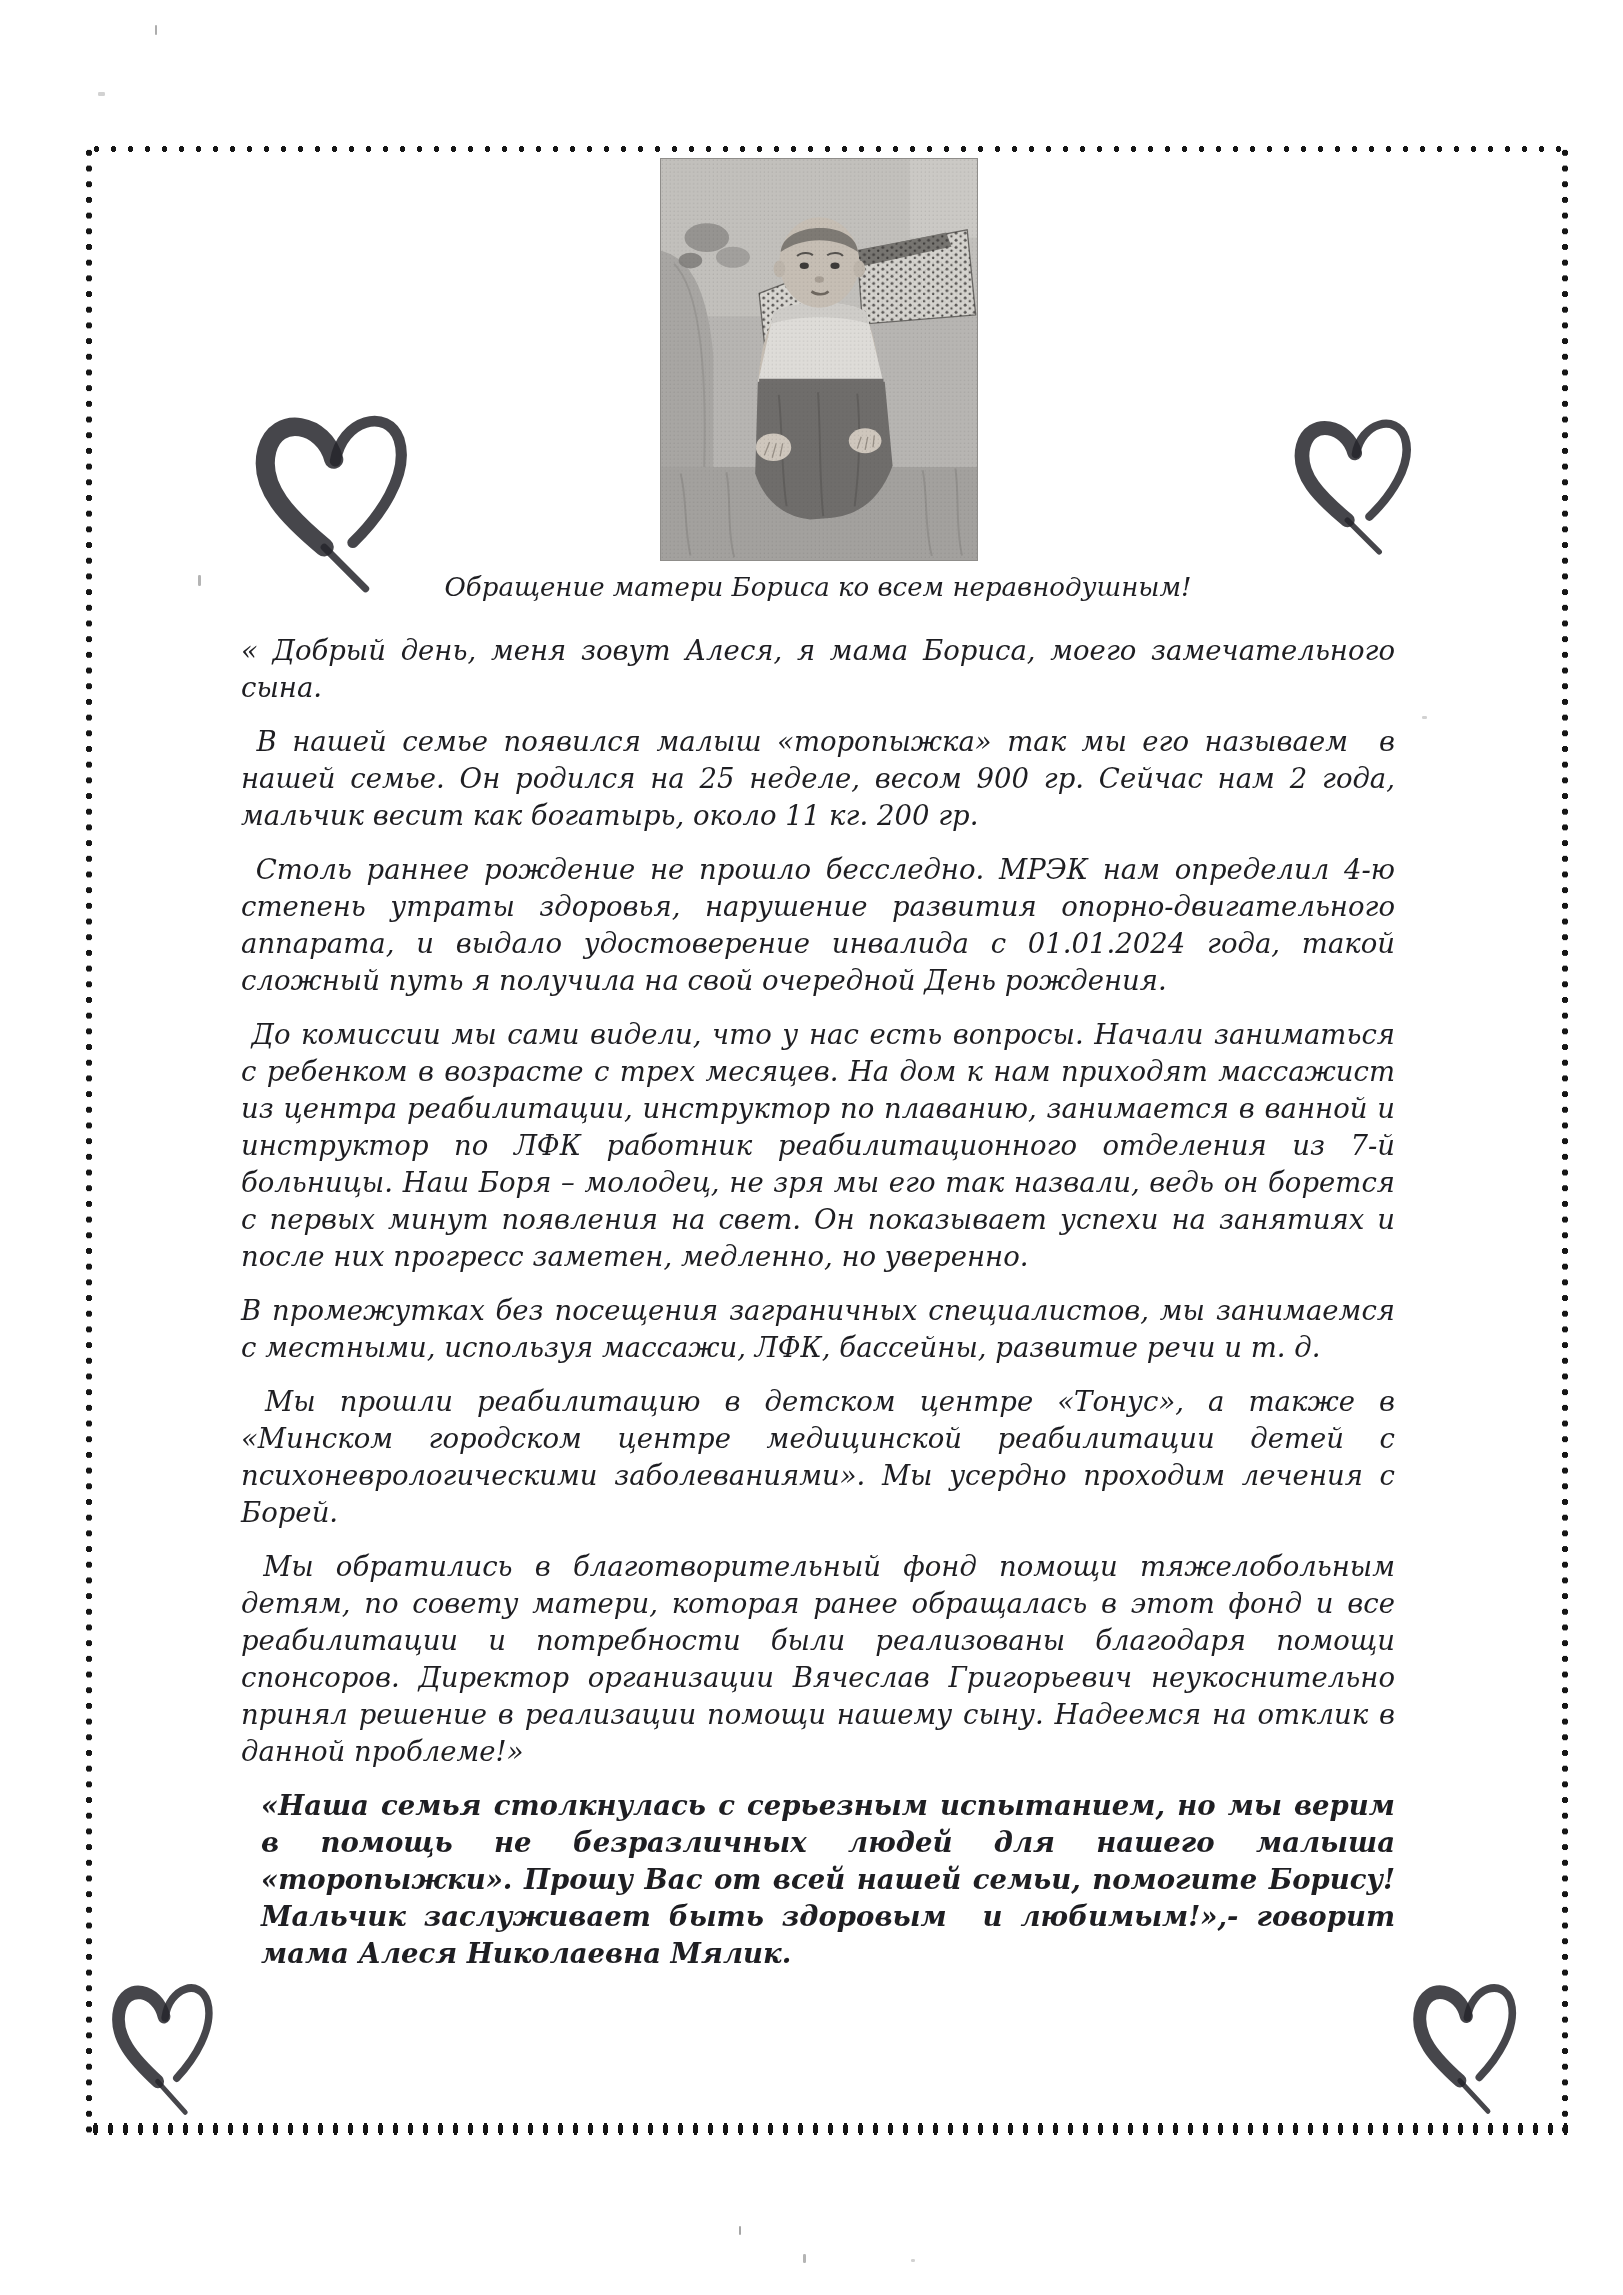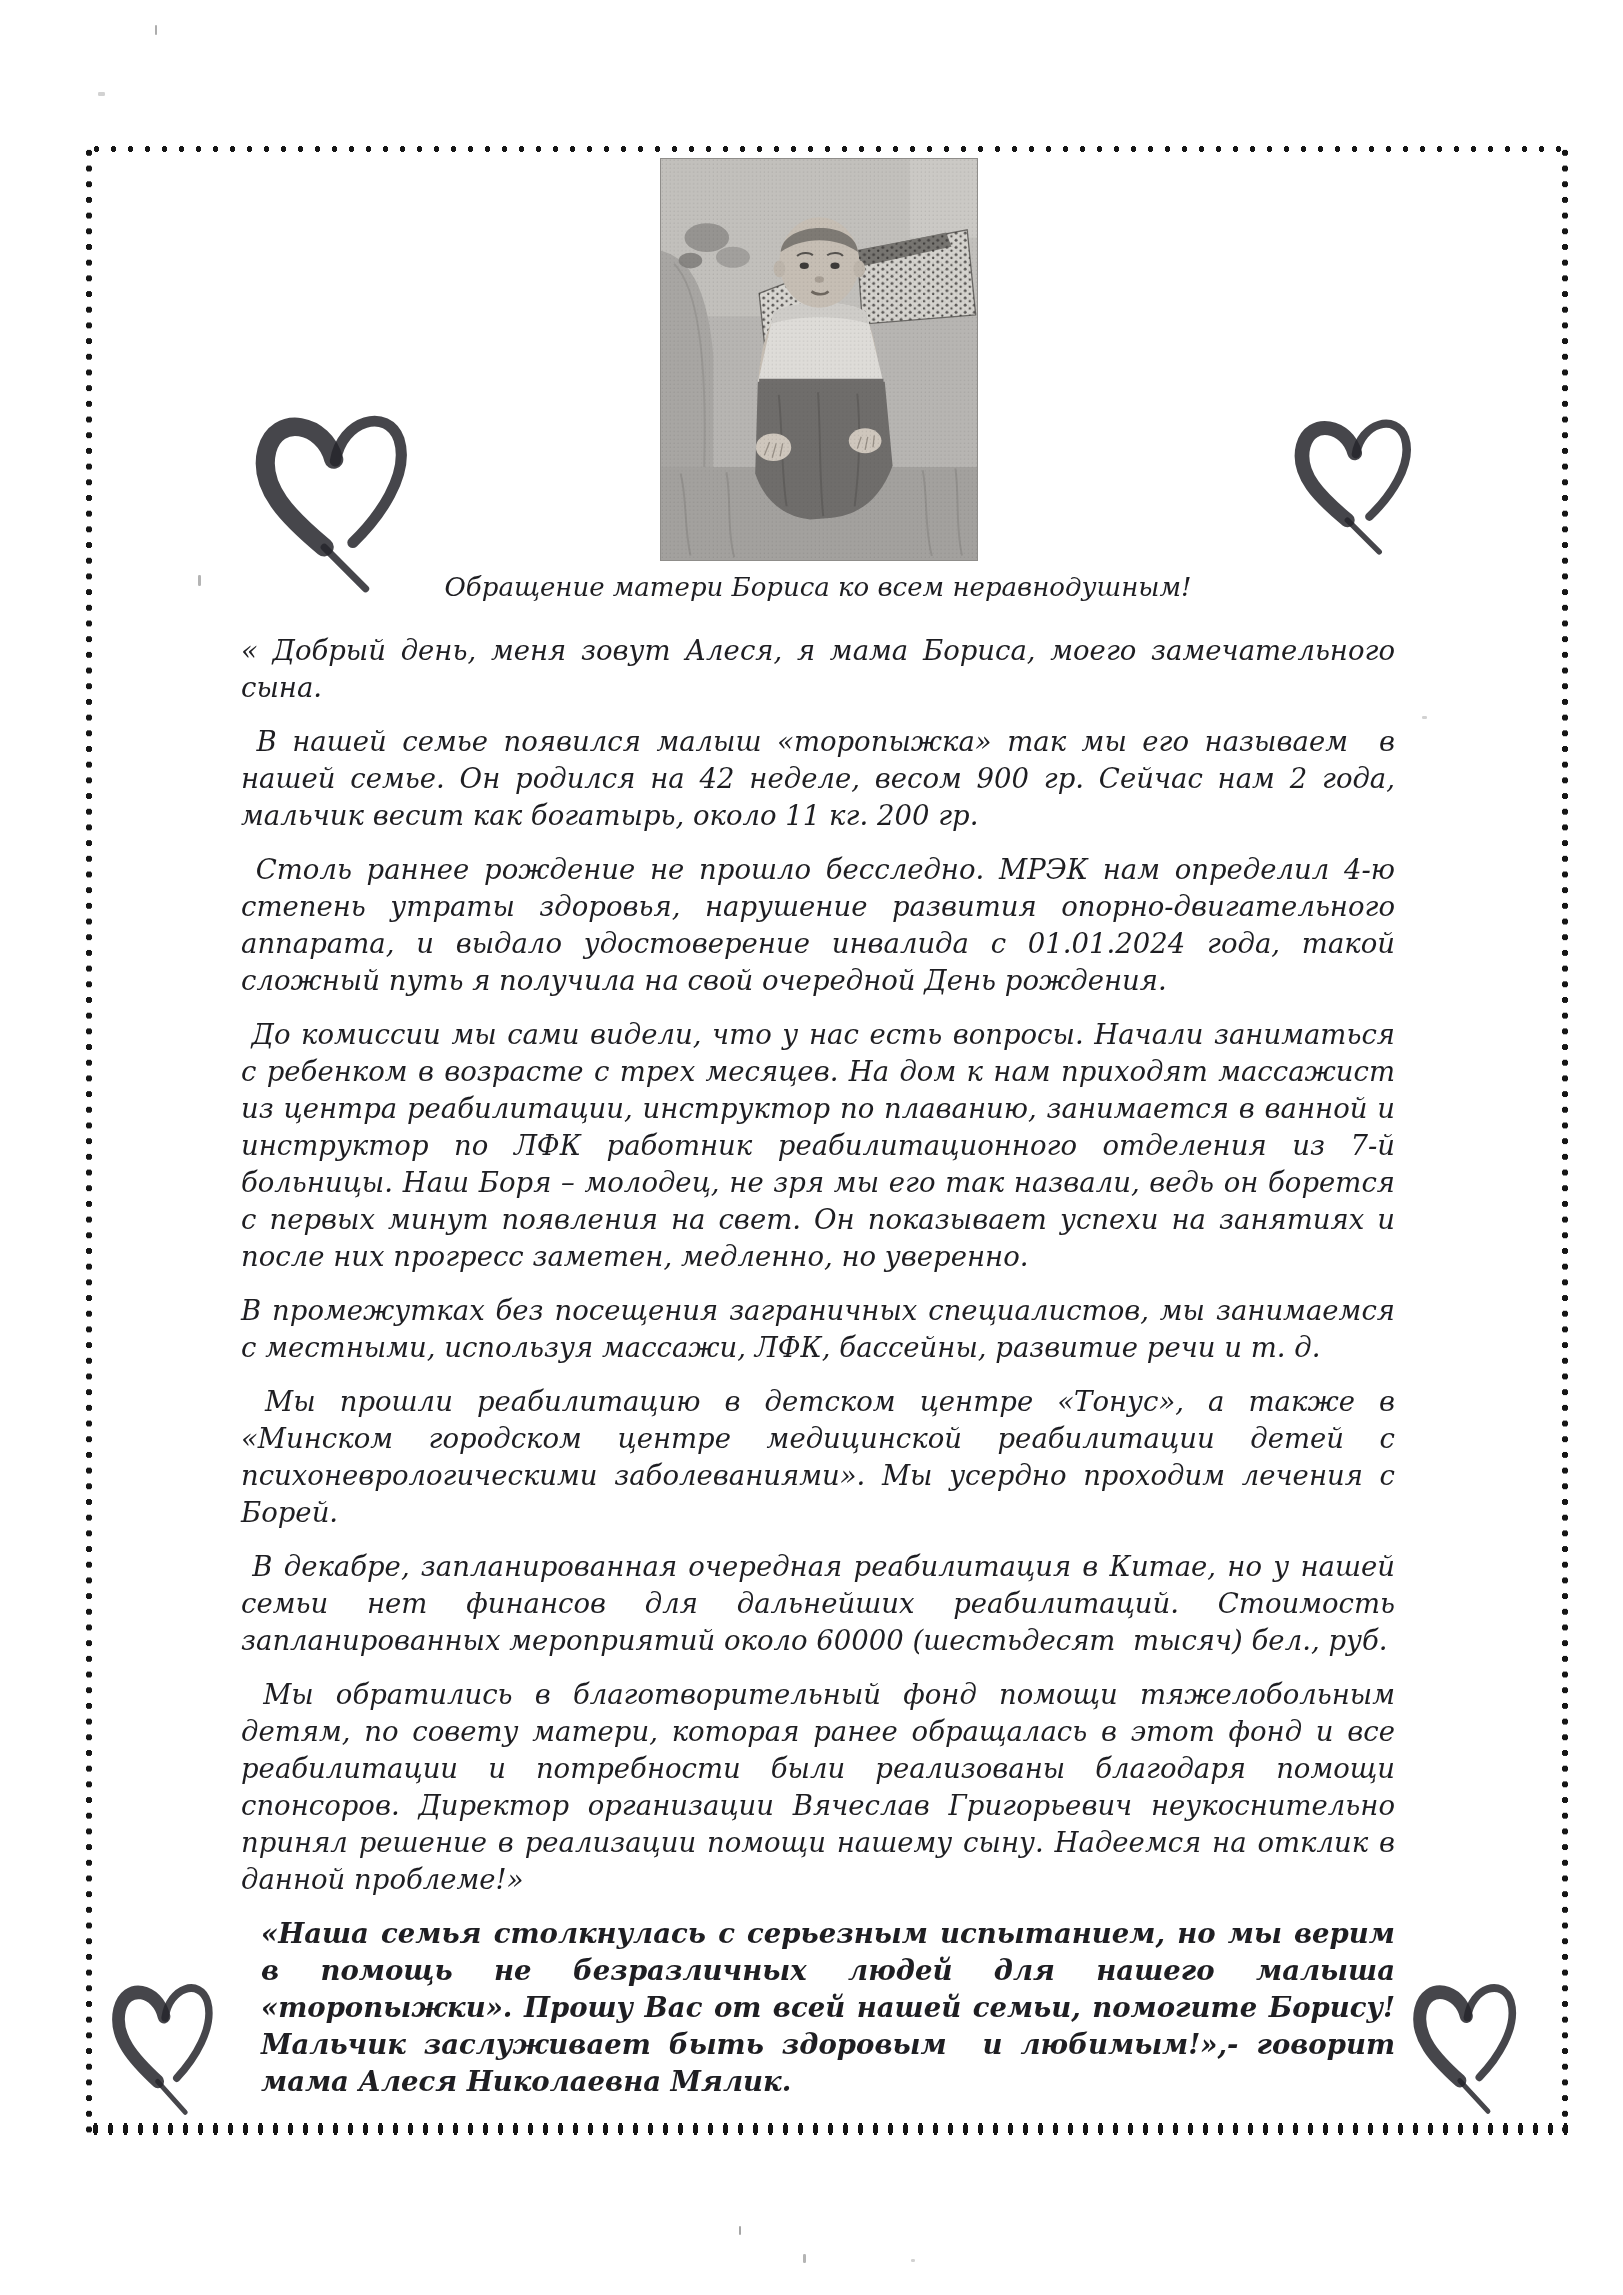--- a/index.html
+++ b/index.html
@@ -181,26 +181,25 @@
     <svg viewBox="0 0 120 130" preserveAspectRatio="none">
       <path d="M52,40 C46,16 16,10 10,34 C4,58 24,78 46,97" fill="none" stroke="#26262c" stroke-width="12" stroke-linecap="round" opacity="0.85"></path>
       <path d="M53,41 C57,14 86,6 93,27 C100,50 80,78 64,94" fill="none" stroke="#26262c" stroke-width="7" stroke-linecap="round" opacity="0.85"></path>
       <path d="M46,97 L72,124" stroke="#26262c" stroke-width="4.5" stroke-linecap="round" opacity="0.85"></path>
     </svg>
   </div>
 
   <div class="letter">
     <h1>Обращение матери Бориса ко всем неравнодушным!</h1>
     <p>« Добрый день, меня зовут Алеся, я мама Бориса, моего замечательного сына.</p>
-    <p> В нашей семье появился малыш «торопыжка» так мы его называем  в нашей семье. Он родился на 42 неделе, весом 900 гр. Сейчас нам 2 года, мальчик весит как богатырь, около 11 кг. 200 гр.</p>
+    <p> В нашей семье появился малыш «торопыжка» так мы его называем  в нашей семье. Он родился на 25 неделе, весом 900 гр. Сейчас нам 2 года, мальчик весит как богатырь, около 11 кг. 200 гр.</p>
     <p> Столь раннее рождение не прошло бесследно. МРЭК нам определил 4-ю степень утраты здоровья, нарушение развития опорно-двигательного аппарата, и выдало удостоверение инвалида с 01.01.2024 года, такой сложный путь я получила на свой очередной День рождения.</p>
     <p> До комиссии мы сами видели, что у нас есть вопросы. Начали заниматься с ребенком в возрасте с трех месяцев. На дом к нам приходят массажист из центра реабилитации, инструктор по плаванию, занимается в ванной и инструктор по ЛФК работник реабилитационного отделения из 7-й больницы. Наш Боря – молодец, не зря мы его так назвали, ведь он борется с первых минут появления на свет. Он показывает успехи на занятиях и после них прогресс заметен, медленно, но уверенно.</p>
     <p>В промежутках без посещения заграничных специалистов, мы занимаемся с местными, используя массажи, ЛФК, бассейны, развитие речи и т. д.</p>
     <p> Мы прошли реабилитацию в детском центре «Тонус», а также в «Минском городском центре медицинской реабилитации детей с психоневрологическими заболеваниями». Мы усердно проходим лечения с Борей.</p>
-    <p> В декабре, запланированная очередная реабилитация в Китае, но у нашей семьи нет финансов для дальнейших реабилитаций. Стоимость запланированных мероприятий около 60000 (шестьдесят  тысяч) бел., руб.</p>
     <p> Мы обратились в благотворительный фонд помощи тяжелобольным детям, по совету матери, которая ранее обращалась в этот фонд и все реабилитации и потребности были реализованы благодаря помощи спонсоров. Директор организации Вячеслав Григорьевич неукоснительно принял решение в реализации помощи нашему сыну. Надеемся на отклик в данной проблеме!»</p>
     <p class="bold">«Наша семья столкнулась с серьезным испытанием, но мы верим в помощь не безразличных людей для нашего малыша «торопыжки». Прошу Вас от всей нашей семьи, помогите Борису! Мальчик заслуживает быть здоровым  и любимым!»,- говорит мама Алеся Николаевна Мялик.</p>
   </div>
 
   <div class="speck" style="left:155px;top:25px;width:2px;height:9.8px;"></div>
   <div class="speck" style="left:98px;top:92px;width:6.5px;height:3.9px;opacity:.3;"></div>
   <div class="speck" style="left:198px;top:575px;width:2.6px;height:10.5px;opacity:.5;"></div>
   <div class="speck" style="left:1422px;top:716px;width:5.2px;height:2.6px;opacity:.3;"></div>
   <div class="speck" style="left:739px;top:2226px;width:2px;height:9.2px;opacity:.6;"></div>
   <div class="speck" style="left:803px;top:2254px;width:2.6px;height:9.2px;opacity:.5;"></div>

